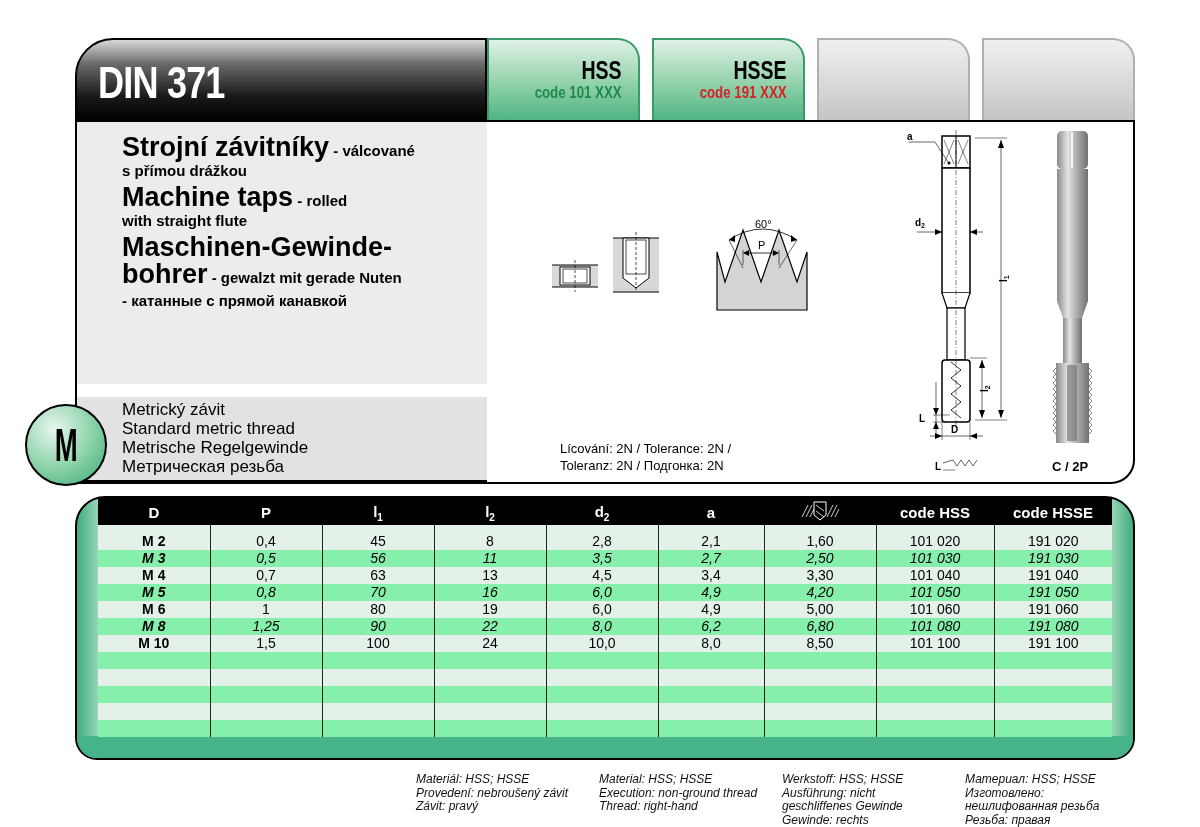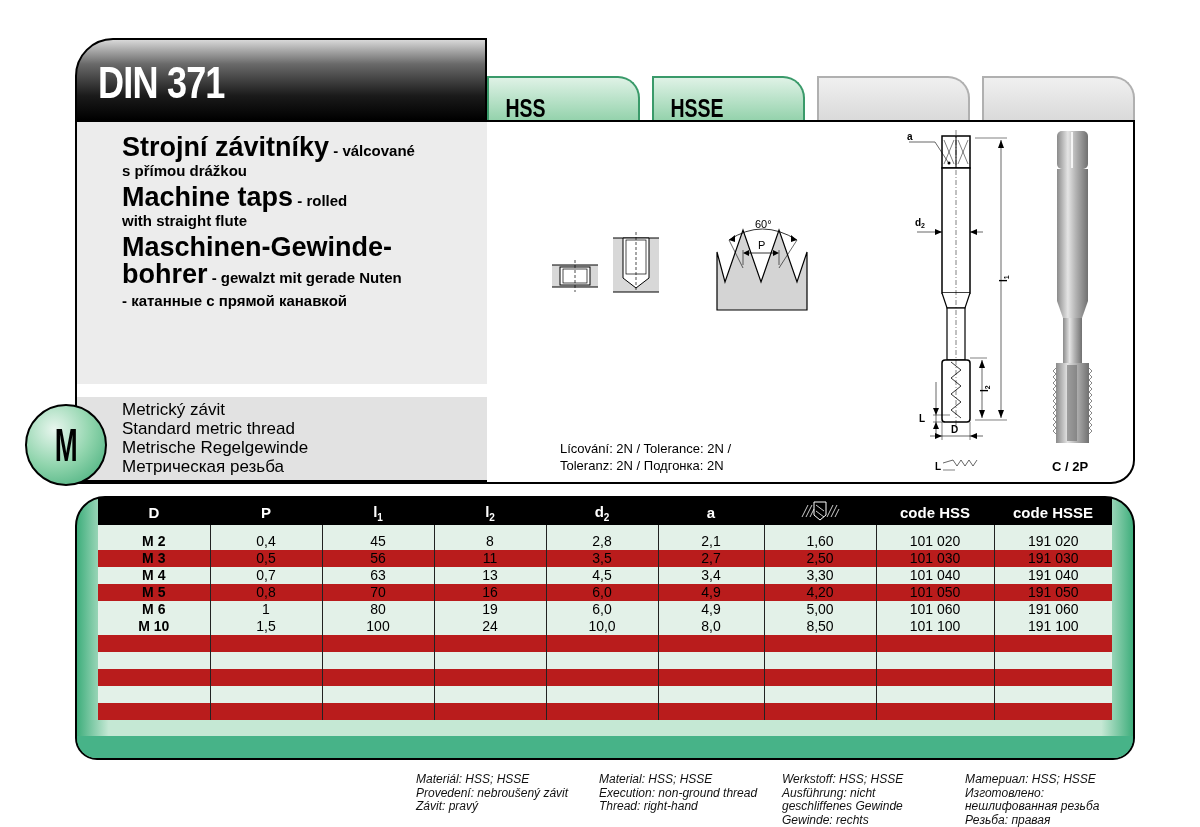--- a/index.html
+++ b/index.html
@@ -8,21 +8,21 @@
   .abs { position: absolute; }
 
   
   .header-bar { left: 75px; top: 38px; width: 412px; height: 84px;
     border-radius: 38px 0 0 0;
     background: linear-gradient(to bottom, #d8d8d8 0%, #6a6a6a 30%, #1a1a1a 70%, #000 100%);
     border: 2px solid #000; }
   .din-title { left: 98px; top: 58px; font-family: "Liberation Sans", sans-serif; font-weight: bold;
     font-size: 44px; color: #fff; letter-spacing: -1px; transform: scaleX(0.82); transform-origin: left; }
 
-  .tab { top: 38px; width: 153px; height: 84px; border-radius: 0 22px 0 0; text-align: left; margin-top: 38px; }
+  .tab { top: 38px; width: 153px; height: 84px; border-radius: 0 22px 0 0; text-align: right; }
   .tab-green { background: linear-gradient(to bottom, #dff2e6 0%, #8fd0a8 55%, #4bb282 100%);
     border: 2px solid #3a9a6a; border-bottom: none; }
   .tab-grey { background: linear-gradient(to bottom, #f0f0f0 0%, #c4c4c4 100%);
     border: 2px solid #b0b0b0; border-bottom: none; }
   .tab-title { display: block; margin-top: 16px; font-weight: bold; font-size: 25px;
     transform: scaleX(0.78); }
   .tab-code { display: block; font-weight: bold; font-size: 17px; transform: scaleX(0.78); margin-top: -2px; }
 
   
   .main-panel { left: 75px; top: 120px; width: 1060px; height: 364px;
@@ -52,21 +52,21 @@
   .table-frame-bottom { left: 77px; top: 736px; width: 1056px; height: 22px;
     background: #47b388; border-radius: 0 0 20px 20px; }
   .tbl { left: 98px; top: 498px; width: 1014px; border-collapse: collapse; table-layout: fixed; }
   .tbl th { background: #000; color: #fff; font-weight: bold; font-size: 15px; height: 27px;
     text-align: center; padding-top: 2px; }
   .tbl td { font-size: 14px; height: 17px; text-align: center; line-height: 15px;
     border-left: 1px solid #222; padding: 0; }
   .tbl td:first-child { border-left: none; font-weight: bold; }
   .tbl tr.spacer td { height: 8px; }
   .tbl tr.odd td { background: #e3f1e8; }
-  .tbl tr.even td { background: #b91c1c; }
+  .tbl tr.even td { background: #86efac; font-style: italic; }
   .tbl tr.empty td { height: 17px; }
   sub { font-size: 10px; }
 
   
   .notes { top: 773px; font-style: italic; font-size: 12px; line-height: 13.5px; color: #111; }
 </style>
 </head>
 <body>
 
 <div class="abs header-bar"></div>
@@ -322,20 +322,31 @@
       <td>M 6</td>
         <td>1</td>
         <td>80</td>
         <td>19</td>
         <td>6,0</td>
         <td>4,9</td>
         <td>5,00</td>
         <td>101 060</td>
         <td>191 060</td>
     </tr>
+    <tr class="even">
+      <td>M 8</td>
+        <td>1,25</td>
+        <td>90</td>
+        <td>22</td>
+        <td>8,0</td>
+        <td>6,2</td>
+        <td>6,80</td>
+        <td>101 080</td>
+        <td>191 080</td>
+    </tr>
     <tr class="odd">
       <td>M 10</td>
         <td>1,5</td>
         <td>100</td>
         <td>24</td>
         <td>10,0</td>
         <td>8,0</td>
         <td>8,50</td>
         <td>101 100</td>
         <td>191 100</td>

